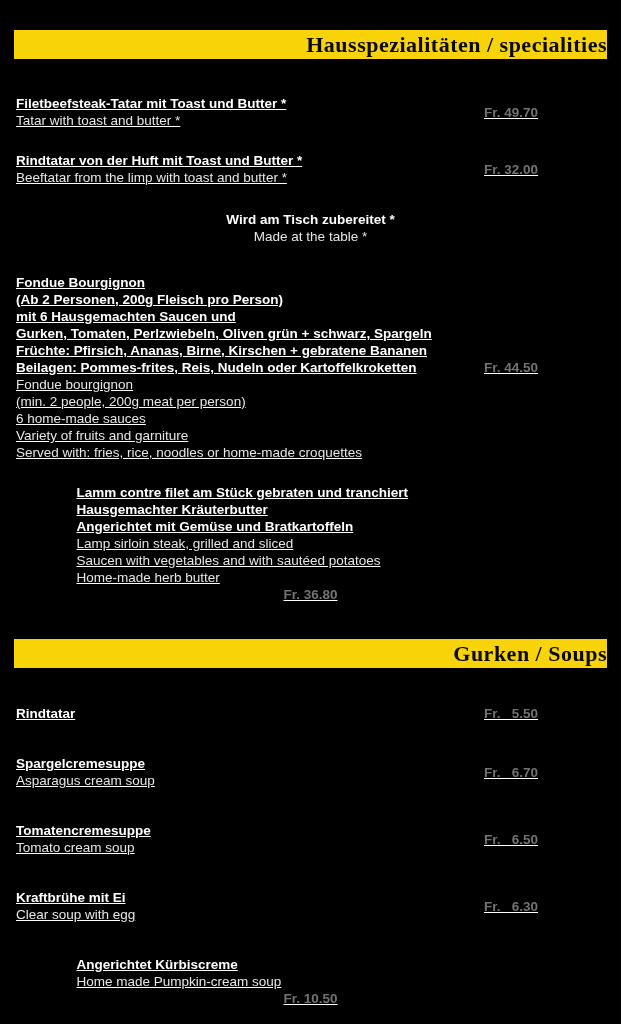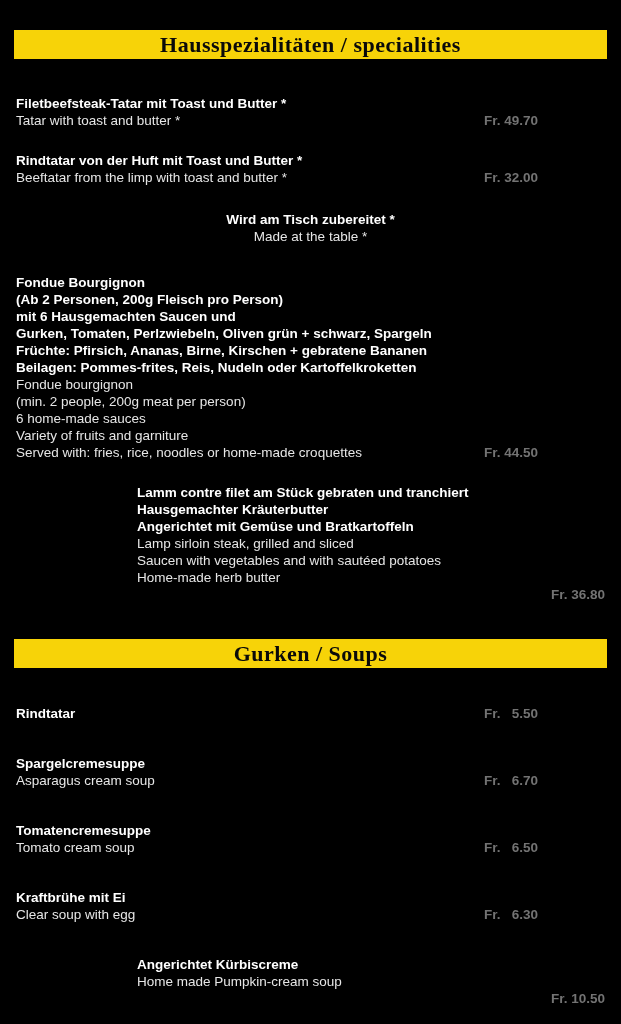--- a/index.html
+++ b/index.html
@@ -16,38 +16,39 @@
   }
   .menu {
     padding-top: 30px;
   }
   .banner {
     margin: 0 14px;
     height: 29px;
     background: #f7d308;
     display: flex;
     align-items: center;
-    justify-content: center;
+    justify-content: flex-end;
   }
   .banner .banner-title {
     font-family: "Liberation Serif", serif;
     font-weight: bold;
     font-size: 22px;
     color: #0a0a0a;
     letter-spacing: 0.5px;
     line-height: 1;
     padding-top: 1px;
   }
   .items {
     padding: 36px 16px 0 16px;
   }
   .item {
     display: flex;
-    align-items: flex-end;
+    align-items: center;
     margin-bottom: 23px;
+    text-decoration: underline;
   }
   .item:last-child {
     margin-bottom: 0;
     flex-direction: column;
   }
   .item-text {
     flex: 0 0 auto;
     width: 468px;
   }
   .de {

